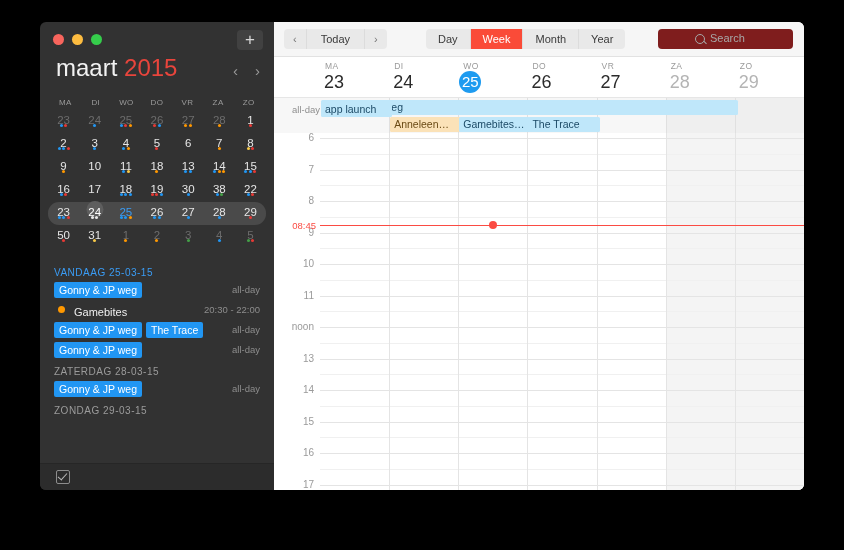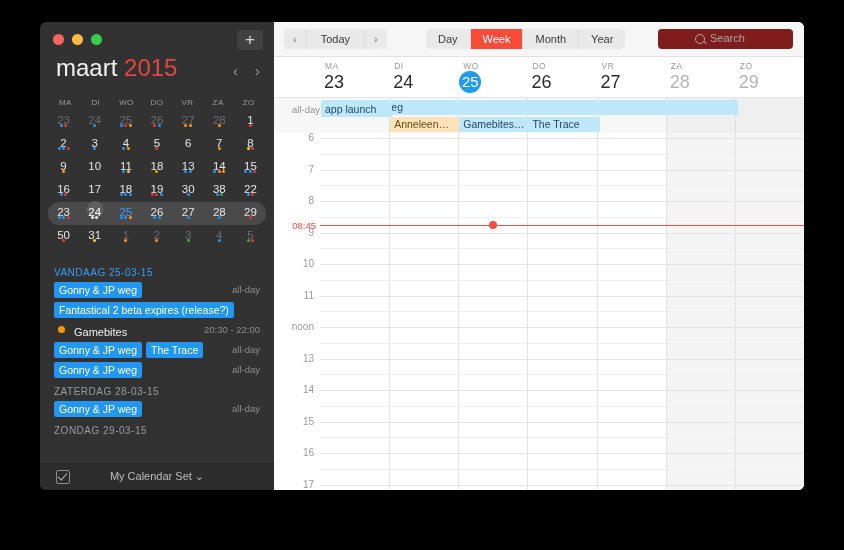--- a/index.html
+++ b/index.html
@@ -329,41 +329,39 @@
               <div class="dot" style="background: rgb(67, 160, 71);"></div>
               <div class="dot" style="background: rgb(229, 57, 53);"></div>
             </div></div>
         </div>
       </div>
 
     <div class="evlist" id="event-list">
         <div class="daygroup">
           <div class="dayhdr today">VANDAAG 25-03-15</div>
           <div class="evrow"><span class="pill">Gonny &amp; JP weg</span><span class="allday">all-day</span></div>
-          <div class="evrow"><span class="pill">Fantastical 2 beta expires (release?)</span></div>
           <div class="evrow"><span class="evdot" style="background: rgb(255, 152, 0);"></span><span class="evname">Gamebites</span><span class="timed">20:30 - 22:00</span></div>
         </div>
         <div class="daygroup">
           <div class="evrow"><span class="pill">Gonny &amp; JP weg</span><span class="pill">The Trace</span><span class="allday">all-day</span></div>
         </div>
         <div class="daygroup">
           <div class="evrow"><span class="pill">Gonny &amp; JP weg</span><span class="allday">all-day</span></div>
         </div>
         <div class="daygroup">
           <div class="dayhdr">ZATERDAG 28-03-15</div>
           <div class="evrow"><span class="pill">Gonny &amp; JP weg</span><span class="allday">all-day</span></div>
         </div>
         <div class="daygroup">
           <div class="dayhdr">ZONDAG 29-03-15</div>
         </div>
       </div>
 
     <div class="sbfooter">
       <div class="chk"></div>
-      <div class="calset">My Calendar Set ⌄</div>
     </div>
   </div>
 
   <div class="main">
 
     <div class="toolbar">
       <div class="seg navseg">
         <div class="segbtn">‹</div>
         <div class="segbtn todaybtn">Today</div>
         <div class="segbtn">›</div>

